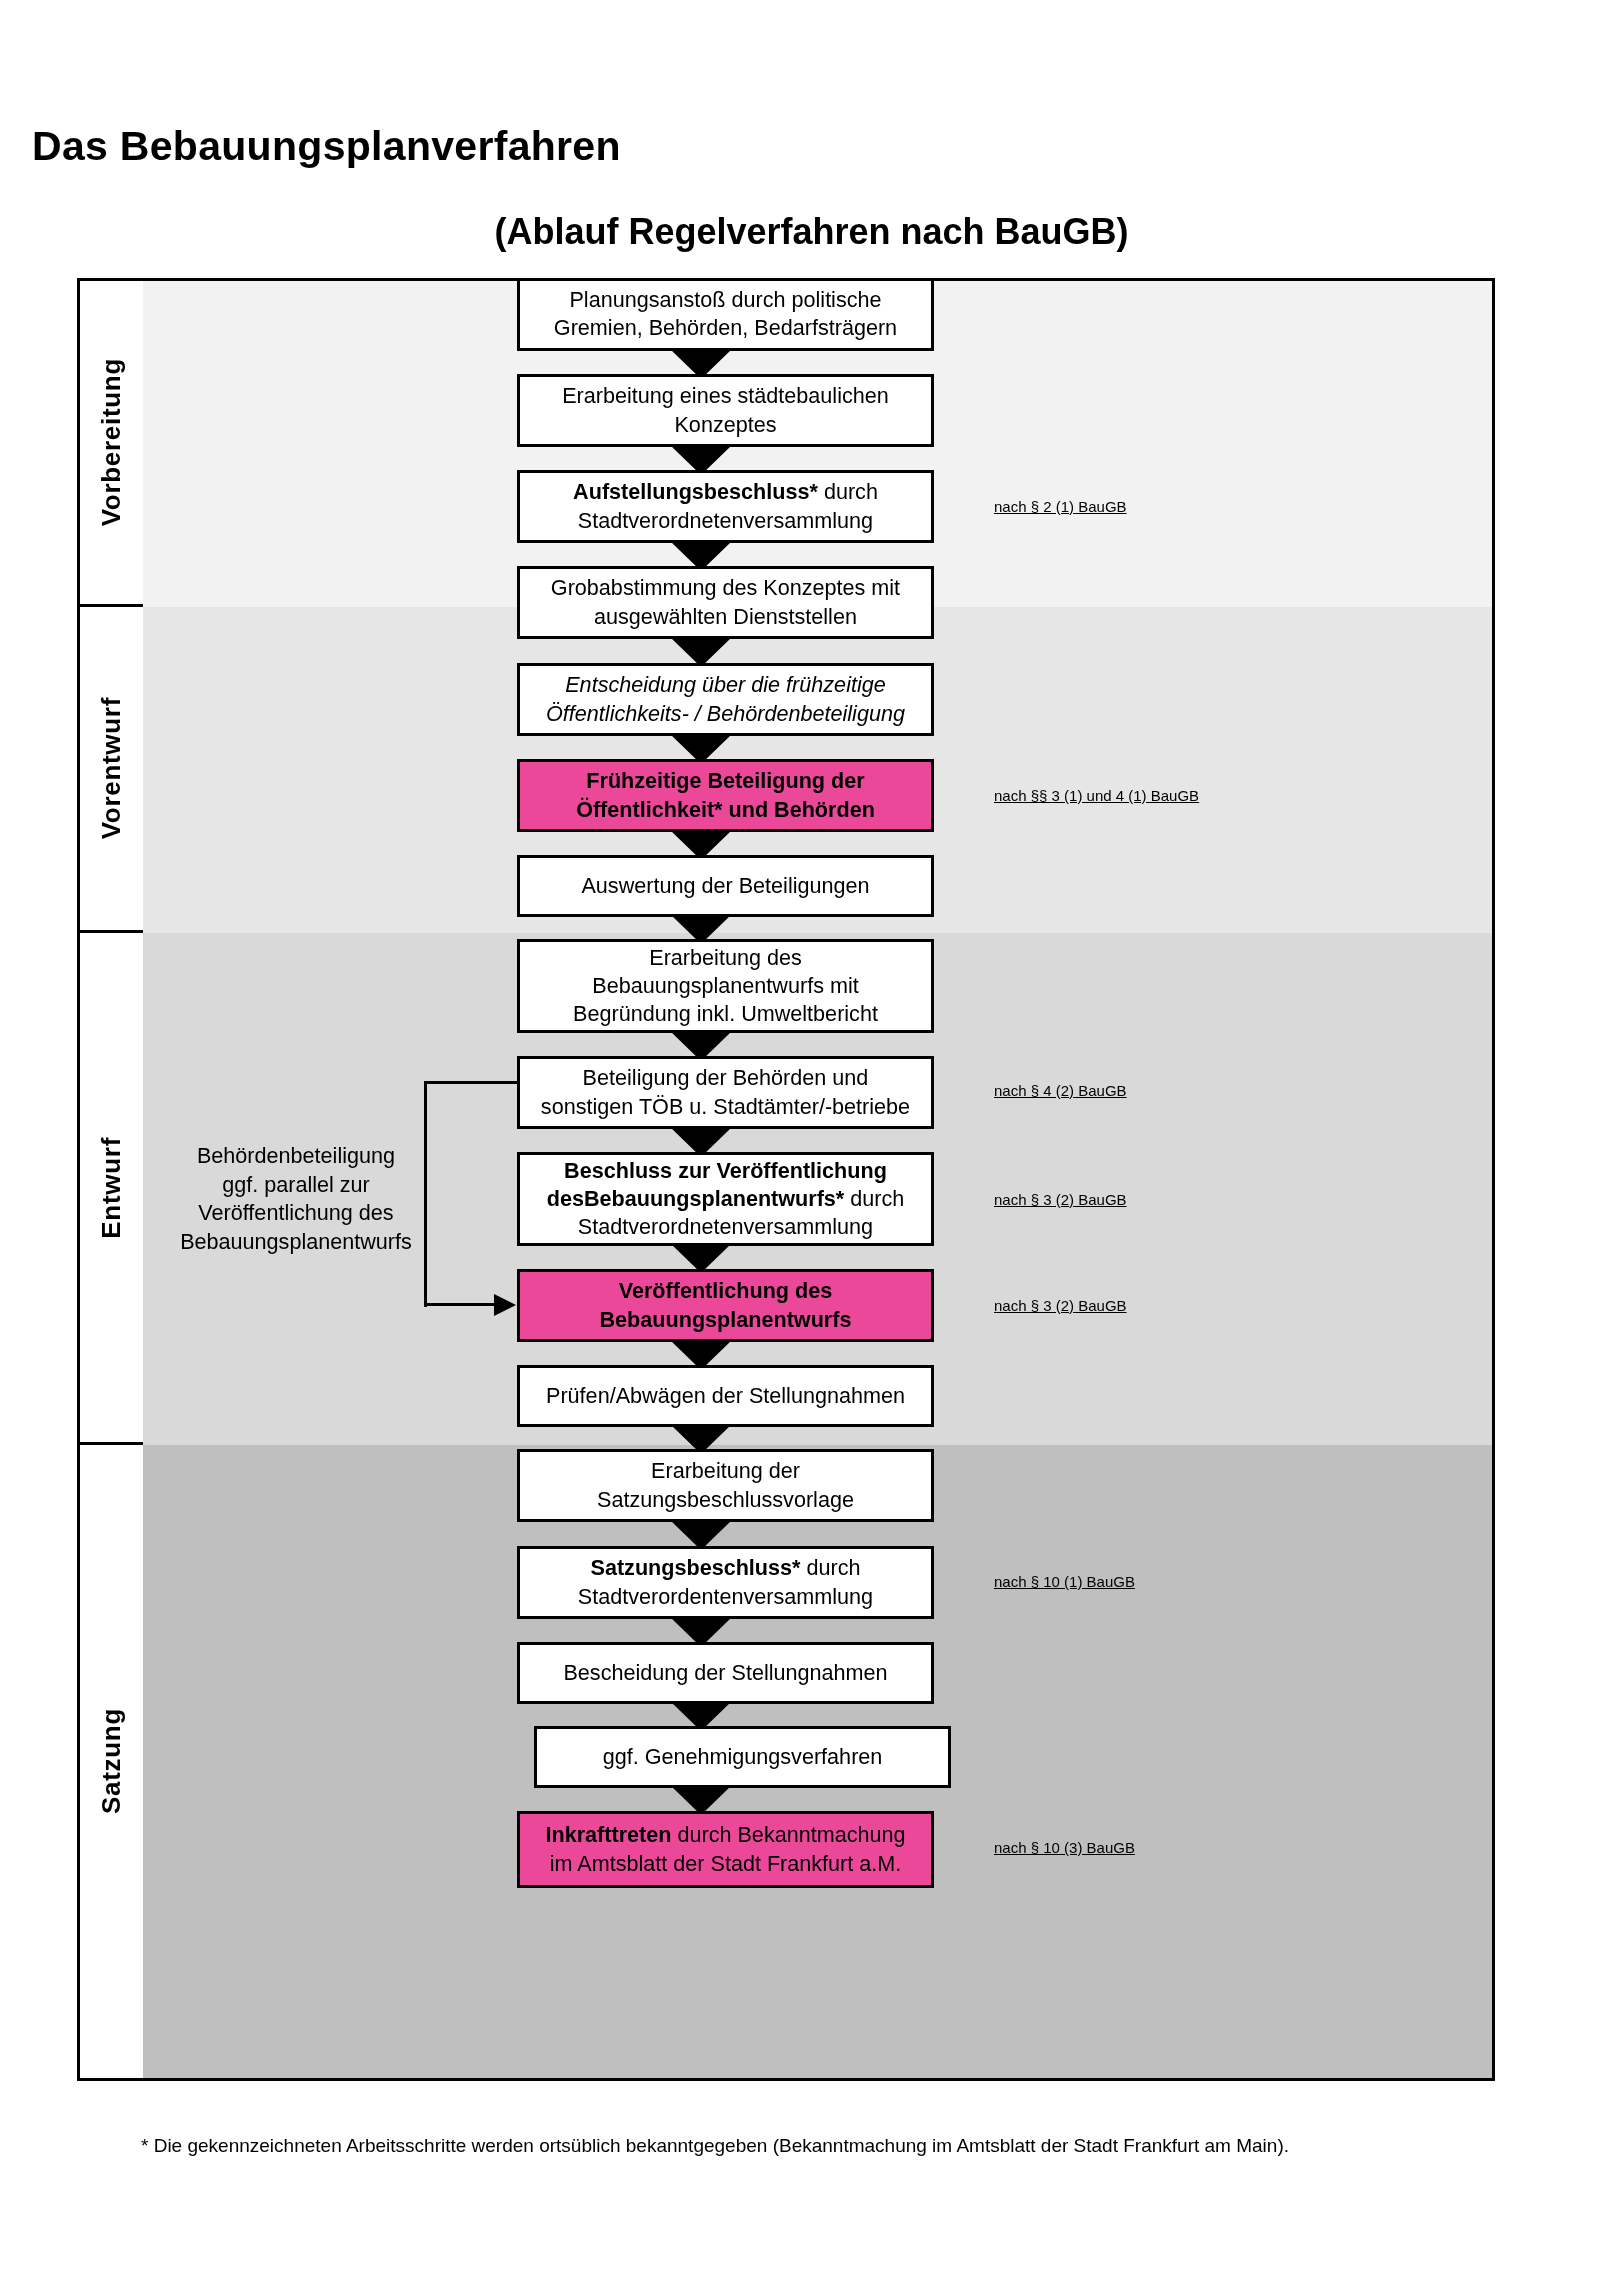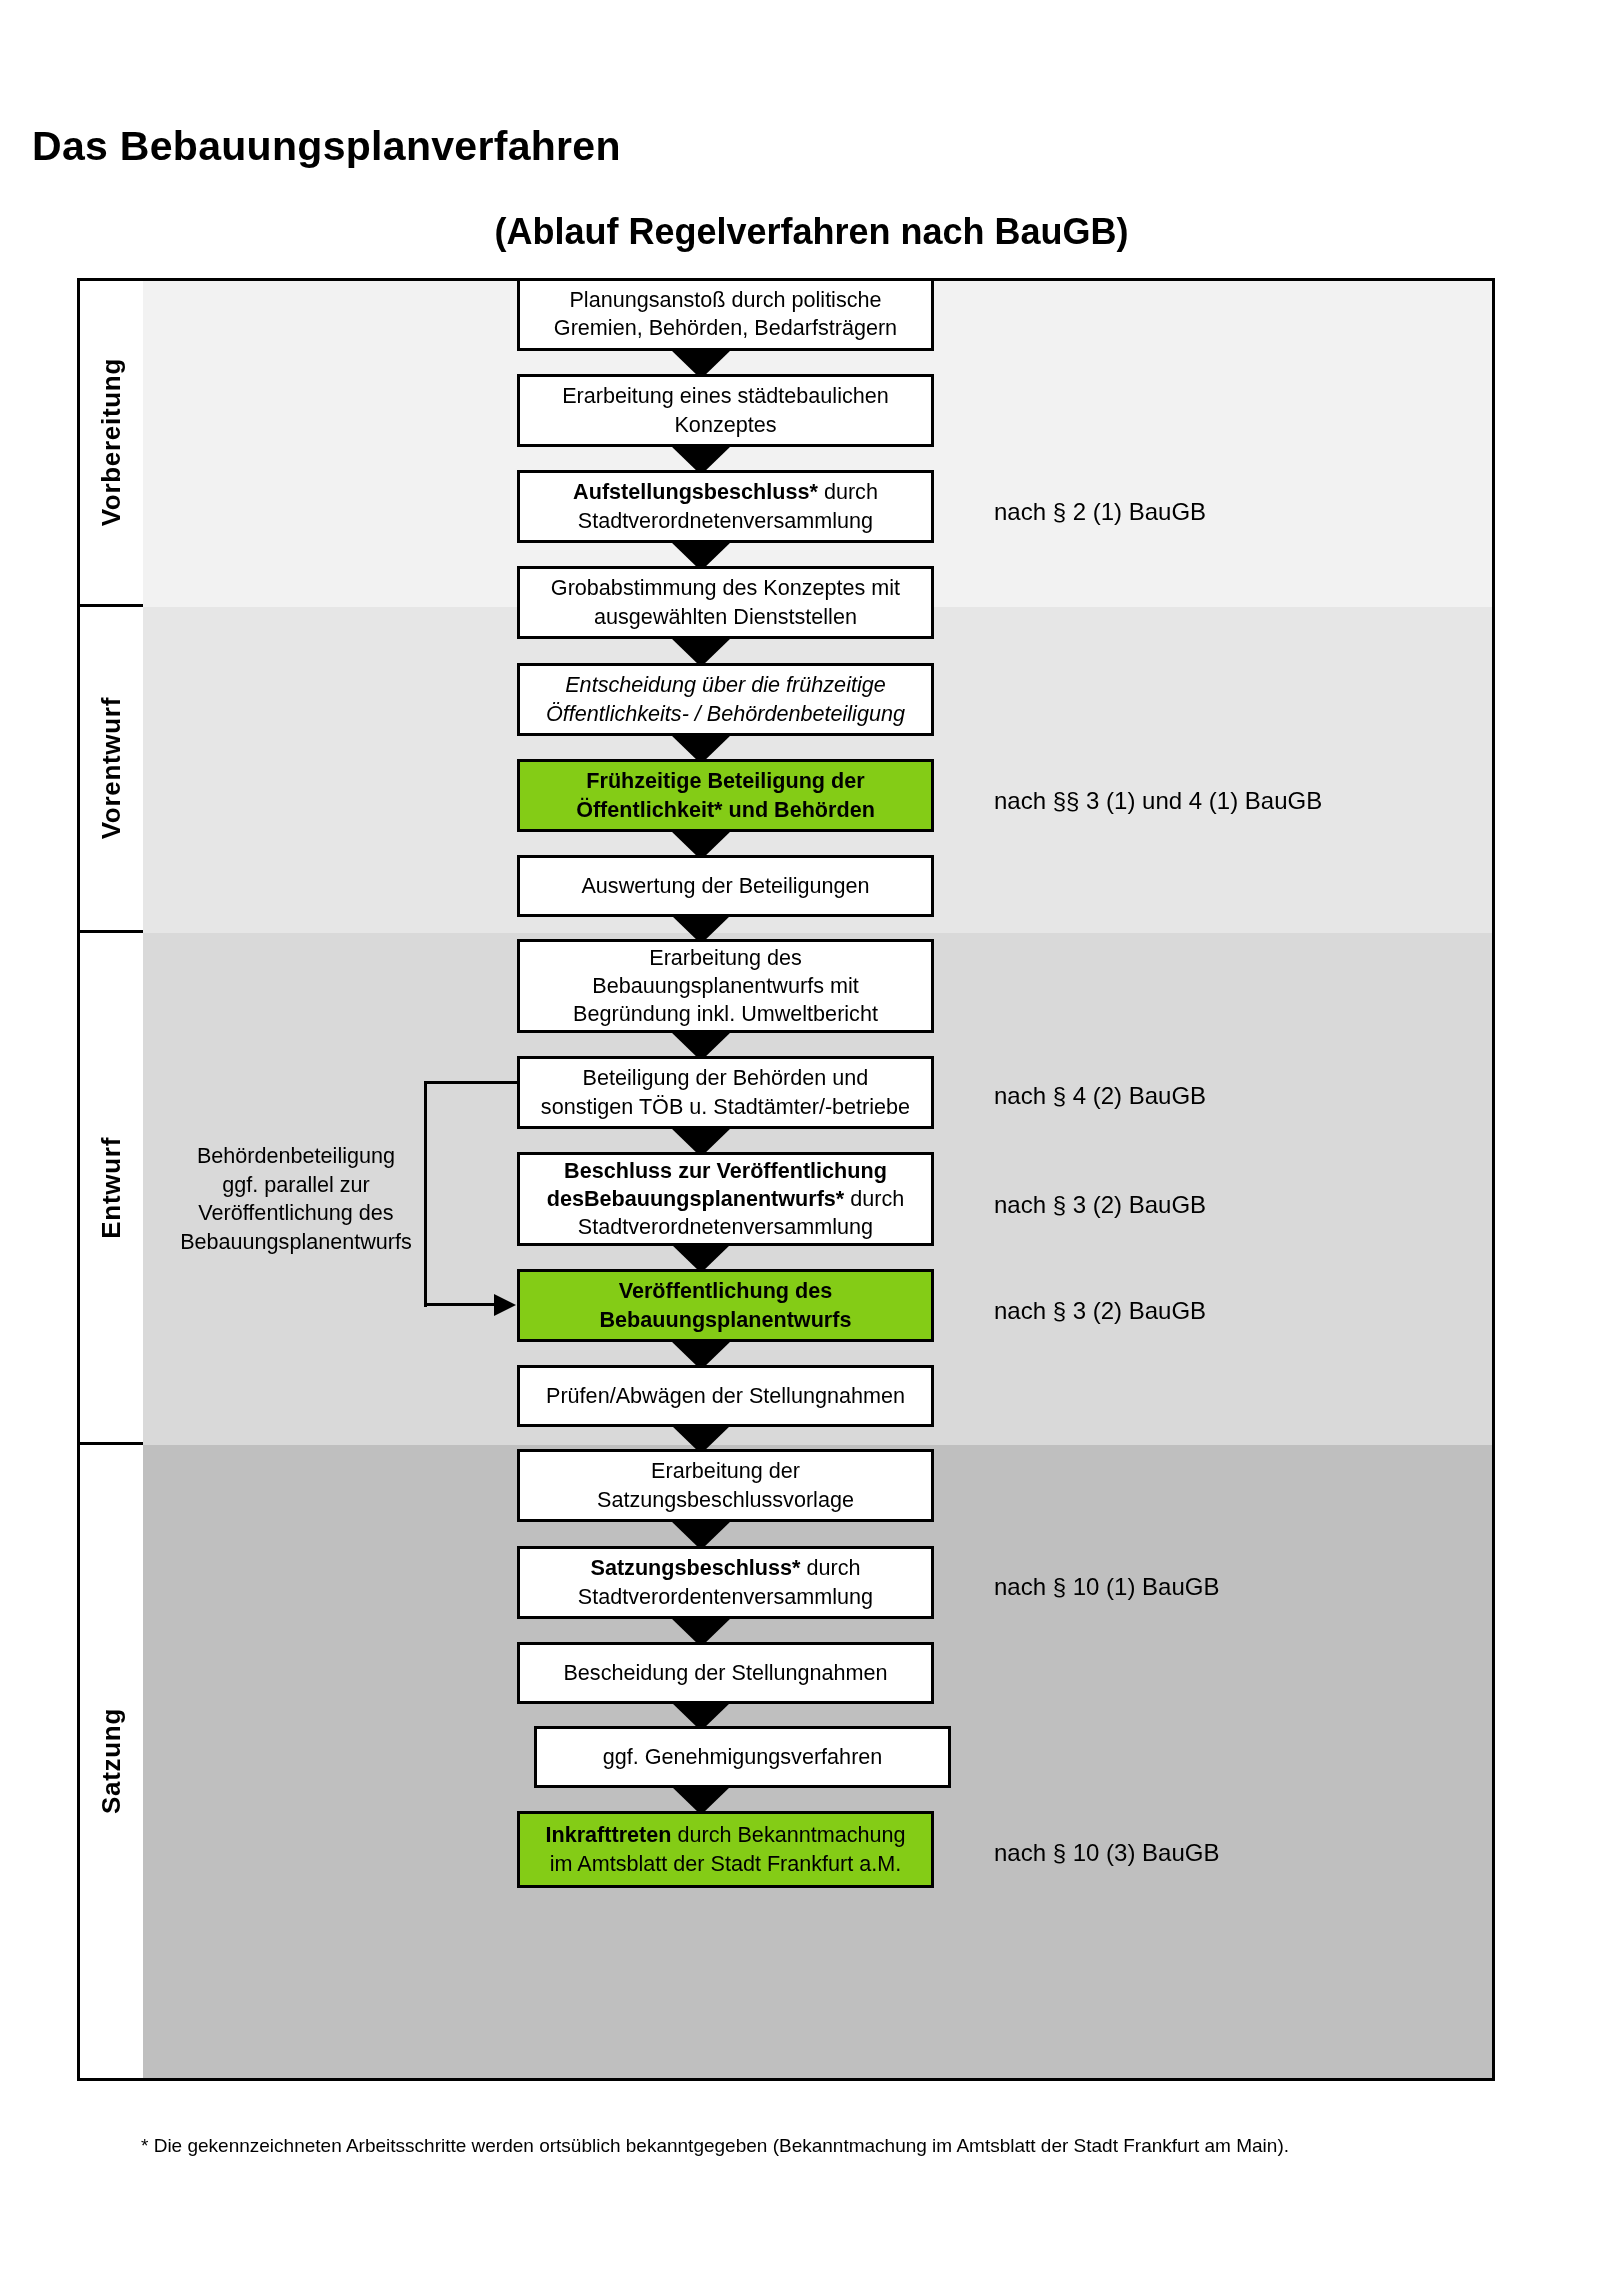--- a/index.html
+++ b/index.html
@@ -58,36 +58,36 @@
     position:absolute;
     width:417px;
     border:3.3px solid #000;
     box-sizing:border-box;
     background:#ffffff;
     display:flex;align-items:center;justify-content:center;
     text-align:center;
     font-size:21.6px;line-height:1.30;
     padding:2.6px 6.5px;
   }
-  .box.blue{background:#84cc16;}
+  .box.blue{background:#ec4899;}
   .box b{font-weight:bold;}
 
   
   .arrow{
     position:absolute;
     width:0;height:0;
     border-left:30px solid transparent;
     border-right:30px solid transparent;
     border-top:29px solid #000;
   }
 
   
   .ref{
     position:absolute;
-    font-size:24px;white-space:nowrap;
+    font-size:15px;white-space:nowrap;text-decoration:underline;
   }
 
   
   .sidenote{
     position:absolute;
     text-align:center;font-size:21.6px;line-height:1.32;
     width:288px;
   }
 
   

